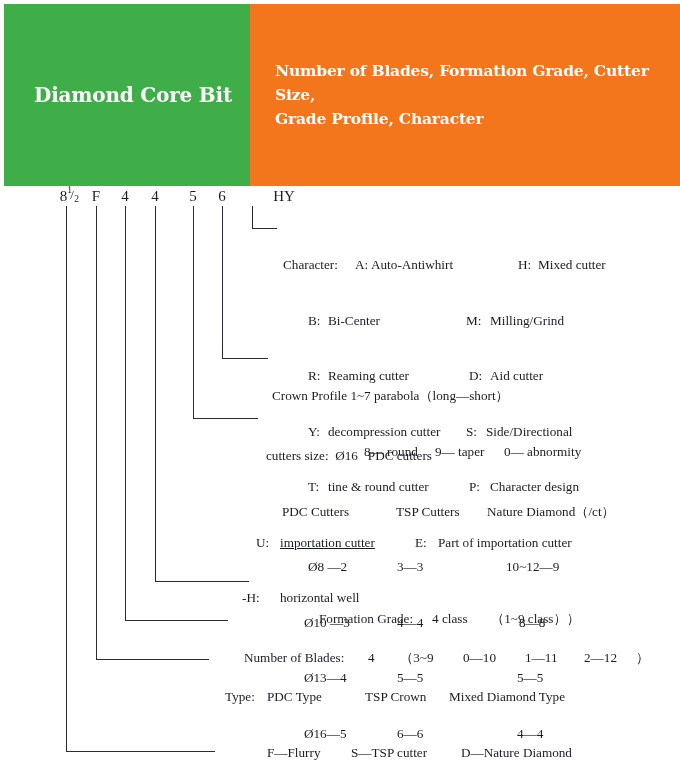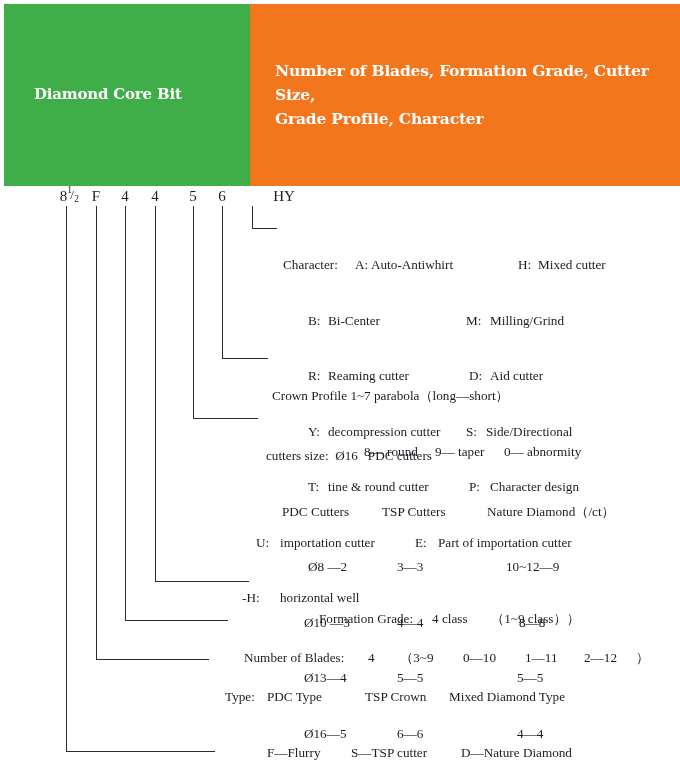--- a/index.html
+++ b/index.html
@@ -40,21 +40,21 @@
   #banner-right {
     left: 246px;
     width: 430px;
     padding-left: 25px;
     padding-right: 10px;
   }
   .banner-text {
     color: #ffffff;
     font-family: "DejaVu Serif", "Liberation Serif", serif;
     font-weight: bold;
-    font-size: 15px;
+    font-size: 20px;
     letter-spacing: -0.2px;
     line-height: 1.55;
   }
   #banner-right .banner-text {
     font-size: 15.5px;
   }
 
   
   #code-row {
     position: absolute;
@@ -196,21 +196,21 @@
     <span class="col" style="left:203px;">Side/Directional</span>
   </div>
   <div class="ann-row">
     <span class="col" style="left:25px;">T:</span>
     <span class="col" style="left:45px;">tine &amp; round cutter</span>
     <span class="col" style="left:186px;">P:</span>
     <span class="col" style="left:207px;">Character design</span>
   </div>
   <div class="ann-row">
     <span class="col" style="left:-27px;">U:</span>
-    <span class="col" style="left:-3px;">importation cutter</span>
+    <span class="col" style="left:-3px;text-decoration:underline;">importation cutter</span>
     <span class="col" style="left:132px;">E:</span>
     <span class="col" style="left:155px;">Part of importation cutter</span>
   </div>
   <div class="ann-row">
     <span class="col" style="left:-41px;">-H:</span>
     <span class="col" style="left:-3px;">horizontal well</span>
   </div>
 </div>
 
 <div class="ann" id="crown-block" style="left:272px; top:350px;">
@@ -223,21 +223,21 @@
     <span class="col" style="left:232px;">0— abnormity</span>
   </div>
 </div>
 
 <div class="ann" id="cutters-block" style="left:266px; top:410px;">
   <div class="ann-row">
     <span class="col" style="left:0px;">cutters size:  Ø16   PDC cutters</span>
   </div>
   <div class="ann-row">
     <span class="col" style="left:16px;">PDC Cutters</span>
-    <span class="col" style="left:116px;">TSP Cutters</span>
+    <span class="col" style="left:130px;">TSP Cutters</span>
     <span class="col" style="left:221px;">Nature Diamond（/ct）</span>
   </div>
   <div class="ann-row">
     <span class="col" style="left:42px;">Ø8 —2</span>
     <span class="col" style="left:131px;">3—3</span>
     <span class="col" style="left:240px;">10~12—9</span>
   </div>
   <div class="ann-row">
     <span class="col" style="left:38px;">Ø10 —3</span>
     <span class="col" style="left:131px;">4—4</span>

